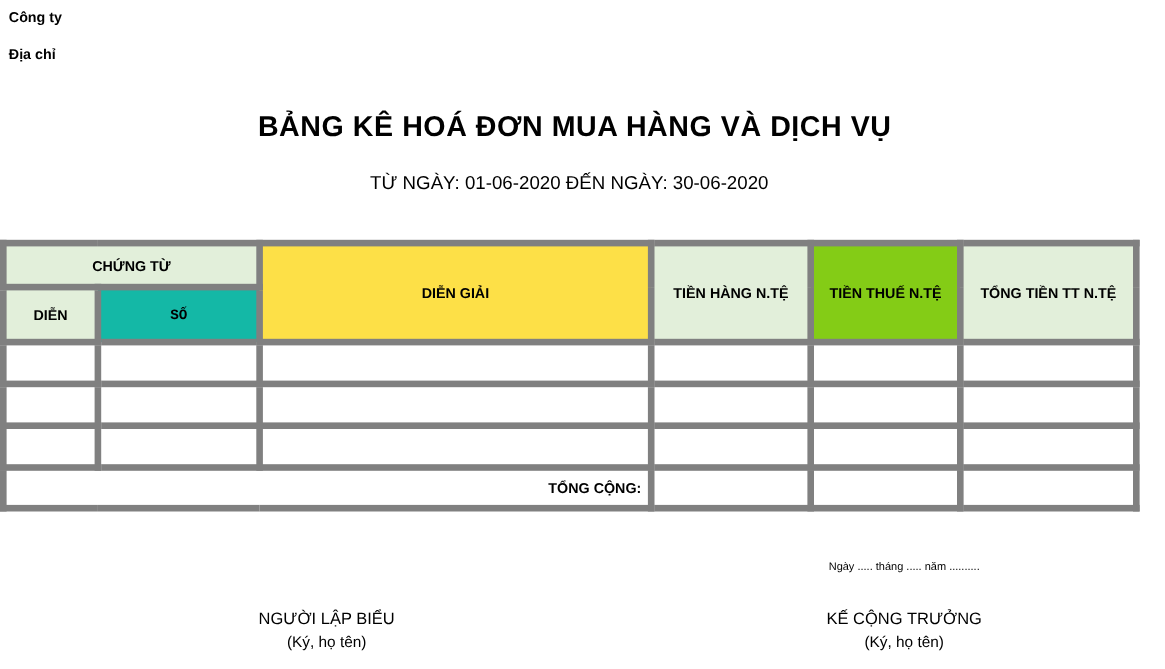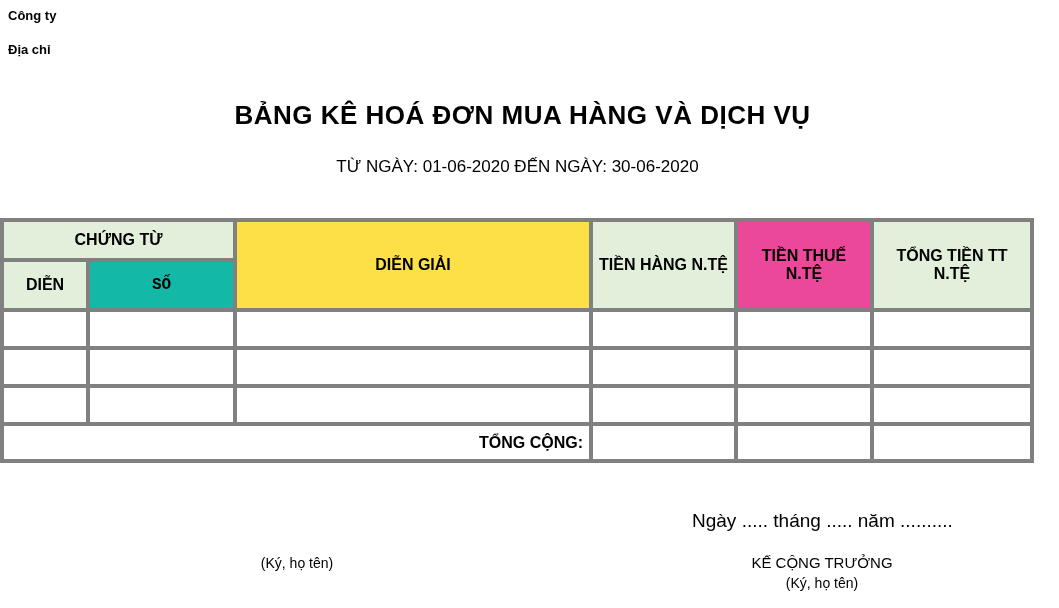--- a/index.html
+++ b/index.html
@@ -40,22 +40,22 @@
 
   table.invoice-table {
     position: absolute;
     left: 0; top: 218px;
     width: 1030px;
     border-collapse: collapse;
     table-layout: fixed;
   }
   table.invoice-table th,
   table.invoice-table td {
-    border: 4px solid #be185d;
-    font-size: 16px;
+    border: 6px solid #be185d;
+    font-size: 13px;
     padding: 2px 6px;
     vertical-align: middle;
   }
   table.invoice-table thead th {
     background: #e2efda;
     font-weight: bold;
     text-align: center;
   }
   tr.hdr-row-1 { height: 40px; }
   tr.hdr-row-2 { height: 50px; }
@@ -66,21 +66,21 @@
     font-size: 14px;
     text-align: right;
     padding-right: 8px;
   }
 
   .footer-date {
     position: absolute;
     left: 692px; top: 510px;
     width: 260px;
     text-align: center;
-    font-size: 19px;
+    font-size: 10px;
     white-space: nowrap;
   }
   .sig-block {
     position: absolute;
     top: 553px;
     width: 300px;
     text-align: center;
     line-height: 20px;
   }
   .sig-block.left { left: 147px; }
@@ -108,21 +108,21 @@
       <col style="width:356px">
       <col style="width:145px">
       <col style="width:136px">
       <col style="width:160px">
     </colgroup>
     <thead>
       <tr class="hdr-row-1">
         <th colspan="2" style="background: rgb(226, 239, 218); border-color: rgb(128, 128, 128);">CHỨNG TỪ</th>
         <th rowspan="2" style="background: #fde047; border-color: rgb(128, 128, 128);">DIỄN GIẢI</th>
         <th rowspan="2" style="background: rgb(226, 239, 218); border-color: rgb(128, 128, 128);">TIỀN HÀNG N.TỆ</th>
-        <th rowspan="2" style="background: #ec4899; border-color: rgb(128, 128, 128);">TIỀN THUẾ N.TỆ</th>
+        <th rowspan="2" style="background: #84cc16; border-color: rgb(128, 128, 128);">TIỀN THUẾ N.TỆ</th>
         <th rowspan="2" style="background: rgb(226, 239, 218); border-color: rgb(128, 128, 128); margin-top: 10px;">TỔNG TIỀN TT N.TỆ</th>
       </tr>
       <tr class="hdr-row-2">
         <th style="background: rgb(226, 239, 218); border-color: rgb(128, 128, 128);">DIỄN</th>
         <th style="background: #14b8a6; border-color: rgb(128, 128, 128); font-family: Liberation Mono, monospace;">SỐ</th>
       </tr>
     </thead>
     <tbody>
         <tr class="body-row">
           <td style="border-color: rgb(128, 128, 128);"></td>
@@ -155,20 +155,21 @@
         <td style="border-color: rgb(128, 128, 128);"></td>
         <td style="border-color: rgb(128, 128, 128);"></td>
         <td style="border-color: rgb(128, 128, 128);"></td>
       </tr>
     </tfoot>
   </table>
 
   <div class="footer-date">Ngày ..... tháng ..... năm ..........</div>
 
   <div class="sig-block left">
+    <div class="sig-title">NGƯỜI LẬP BIỂU</div>
     <div class="sig-sub">(Ký, họ tên)</div>
   </div>
 
   <div class="sig-block right">
     <div class="sig-title">KẾ CỘNG TRƯỞNG</div>
     <div class="sig-sub">(Ký, họ tên)</div>
   </div>
 
 </div>
 

